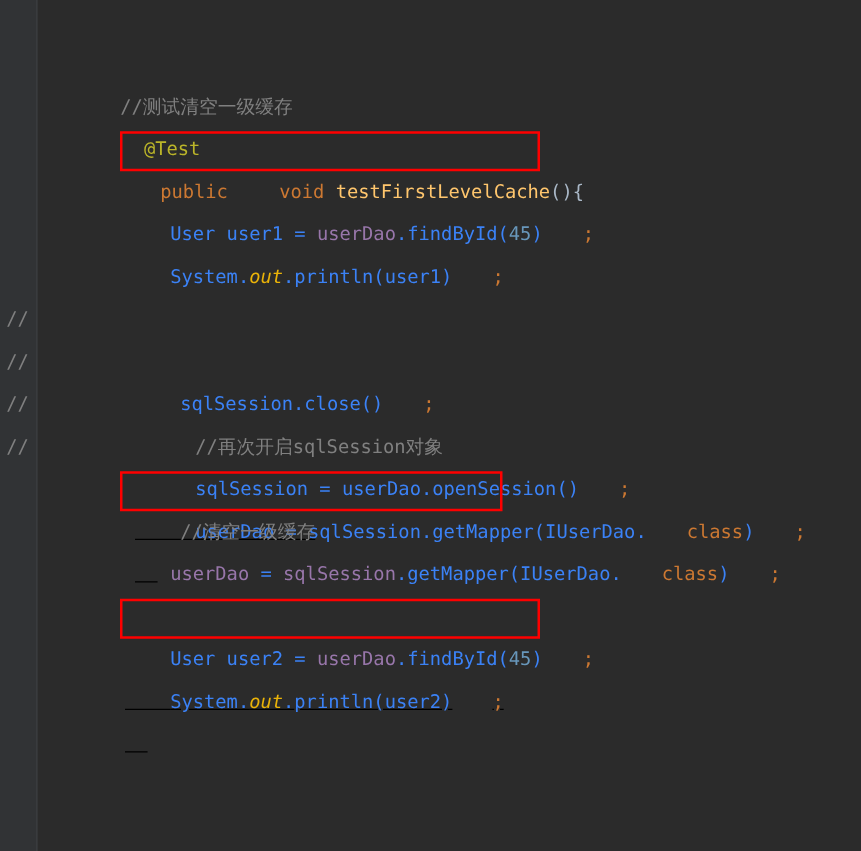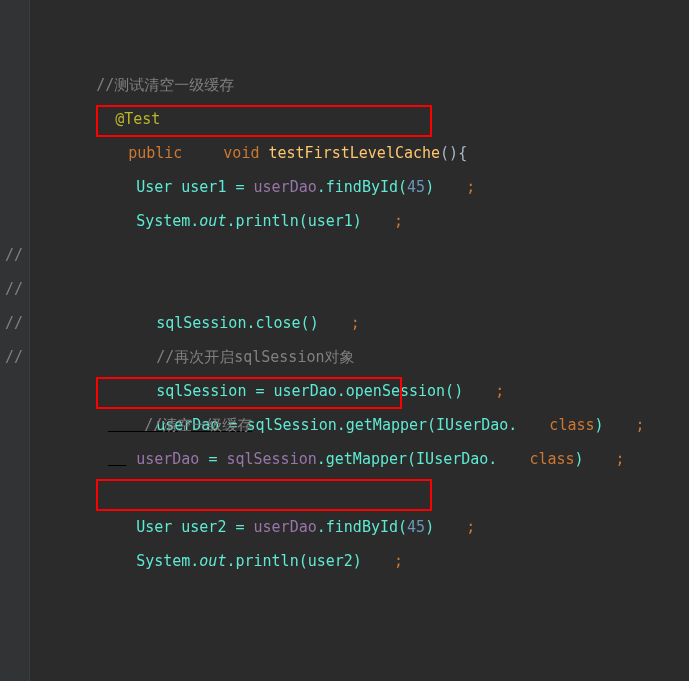--- a/index.html
+++ b/index.html
@@ -42,22 +42,22 @@
   }
   .gutter-comment {
     position: absolute;
     left: 5px;
     color: #808080;
   }
   .c-comment { color: #808080; }
   .c-annotation { color: #bbb529; margin-left: 19px; }
   .c-keyword { color: #cc7832; margin-left: 32px; }
   .c-method { color: #ffc66d; }
-  .c-default { color: #5eead4; text-align: right; }
-  .c-field-static { color: #5eead4; font-style: italic; }
+  .c-default { color: #3b82f6; text-align: right; }
+  .c-field-static { color: #eab308; font-style: italic; }
   .c-field { color: #9876aa; }
   .c-number { color: #6897bb; text-align: center; }
   .c-paren { color: #a9b7c6; }
   .c-brace { color: #a9b7c6; }
   .highlight-box {
     position: absolute;
     border: 2px solid #ff0000;
     pointer-events: none;
   }
   .hb1 { left: 96px; top: 105px; width: 336px; height: 32px; }
@@ -98,21 +98,21 @@
 <div class="line">
   <span class="code" style="left:100px;">
     <span class="c-default">System.</span><span class="c-field-static">out</span><span class="c-default">.</span><span class="c-default">println(user1)</span><span class="c-keyword">;</span>
   </span>
 </div>
 
 <div class="line"><span class="code"></span></div>
 
 <div class="line">
   <span class="gutter-comment">//</span>
-  <span class="code" style="left:120px;">
+  <span class="code" style="left:108px;">
     <span class="c-default">sqlSession.close()</span><span class="c-keyword">;</span>
   </span>
 </div>
 
 <div class="line">
   <span class="gutter-comment">//</span>
   <span class="code" style="left:120px;">
     <span class="c-comment">//再次开启sqlSession对象</span>
   </span>
 </div>
@@ -146,21 +146,21 @@
 
 <div class="line"><span class="code"></span></div>
 
 <div class="line">
   <span class="code" style="left:100px;">
     <span class="c-default">User </span><span class="c-default">user2 </span><span class="c-default">= </span><span class="c-field">userDao</span><span class="c-default">.</span><span class="c-default">findById</span><span class="c-default">(</span><span class="c-number">45</span><span class="c-default">)</span><span class="c-keyword">;</span>
   </span>
 </div>
 
 <div class="line">
-  <span class="code" style="left:100px;">
+  <span class="code" style="left:100px;text-decoration:underline;">
     <span class="c-default">System.</span><span class="c-field-static">out</span><span class="c-default">.</span><span class="c-default">println(user2)</span><span class="c-keyword">;</span>
   </span>
 </div>
 
 <div class="line"><span class="code"></span></div>
 
 
 <div class="line"><span class="code"></span></div>
 
 <div class="line">

